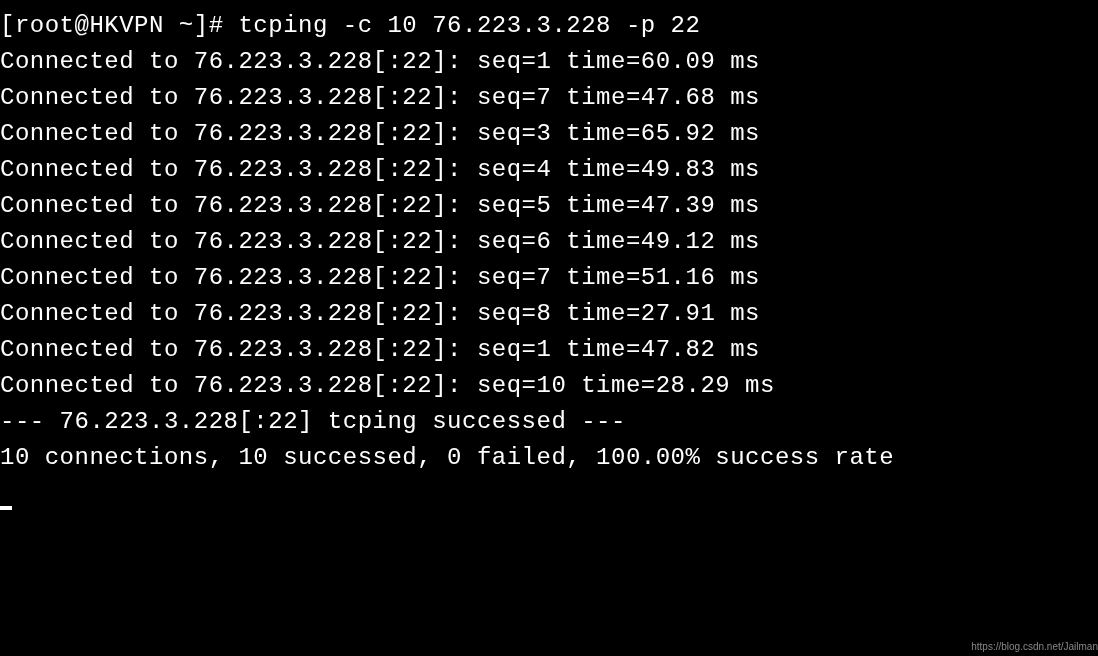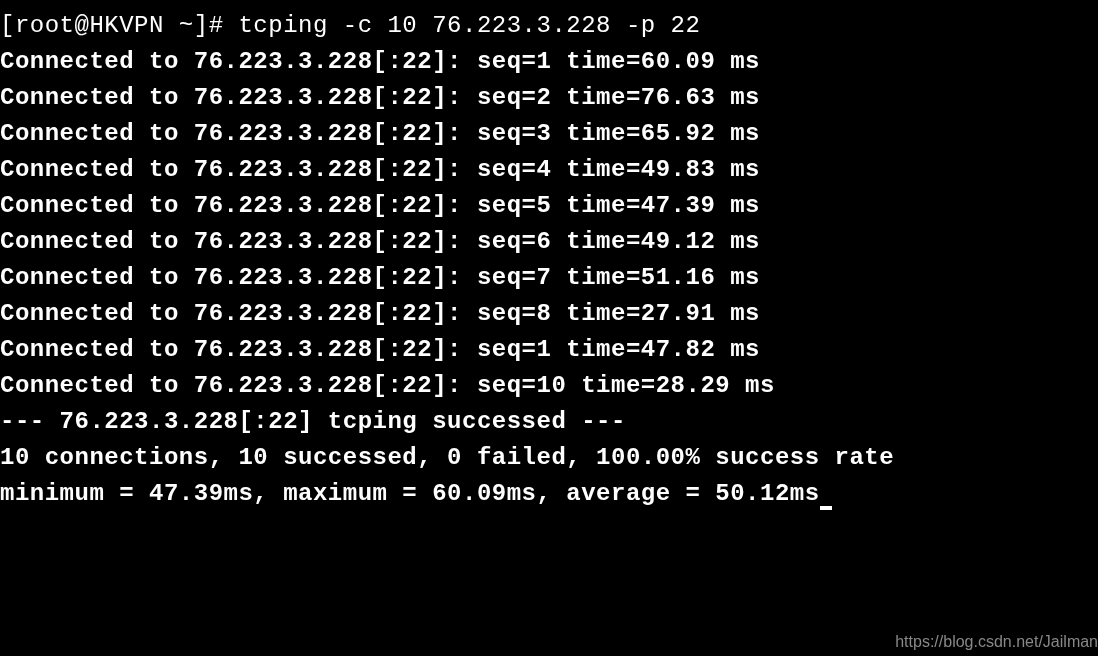--- a/index.html
+++ b/index.html
@@ -15,55 +15,54 @@
       line-height: 1.5;
       padding: 8px 0 8px 0;
       width: 1098px;
       height: 656px;
       overflow: hidden;
       position: relative;
     }
     .terminal-line {
       white-space: pre;
       letter-spacing: 0.5px;
-      font-weight: bold;
     }
     .prompt-line {
       white-space: pre;
       letter-spacing: 0.5px;
     }
     .watermark {
       position: absolute;
       bottom: 2px;
       right: 0;
-      font-size: 16px;
+      font-size: 10px;
       color: #888888;
       font-family: Arial, sans-serif;
       letter-spacing: 0;
     }
     .cursor {
       display: inline-block;
       background-color: #ffffff;
       width: 12px;
       height: 4px;
       vertical-align: bottom;
       margin-bottom: 2px;
     }
   </style>
 </head>
 <body>
 
 <div class="prompt-line">[root@HKVPN ~]# tcping -c 10 76.223.3.228 -p 22</div>
 <div class="terminal-line">Connected to 76.223.3.228[:22]: seq=1 time=60.09 ms</div>
-<div class="terminal-line">Connected to 76.223.3.228[:22]: seq=2 time=76.63 ms</div>
+<div class="terminal-line">Connected to 76.223.3.228[:22]: seq=7 time=47.68 ms</div>
 <div class="terminal-line">Connected to 76.223.3.228[:22]: seq=3 time=65.92 ms</div>
 <div class="terminal-line">Connected to 76.223.3.228[:22]: seq=4 time=49.83 ms</div>
 <div class="terminal-line">Connected to 76.223.3.228[:22]: seq=5 time=47.39 ms</div>
 <div class="terminal-line">Connected to 76.223.3.228[:22]: seq=6 time=49.12 ms</div>
 <div class="terminal-line">Connected to 76.223.3.228[:22]: seq=7 time=51.16 ms</div>
 <div class="terminal-line">Connected to 76.223.3.228[:22]: seq=8 time=27.91 ms</div>
 <div class="terminal-line">Connected to 76.223.3.228[:22]: seq=1 time=47.82 ms</div>
 <div class="terminal-line">Connected to 76.223.3.228[:22]: seq=10 time=28.29 ms</div>
 <div class="terminal-line"></div>
 <div class="terminal-line">--- 76.223.3.228[:22] tcping successed ---</div>
 <div class="terminal-line">10 connections, 10 successed, 0 failed, 100.00% success rate</div>
-<div class="terminal-line"><span>minimum = 47.39ms, maximum = 60.09ms, average = 50.12ms</span><span class="cursor"></span></div>
+<div class="terminal-line"><span class="cursor"></span></div>
 <div class="watermark">https://blog.csdn.net/Jailman</div>
 
 </body></html>

